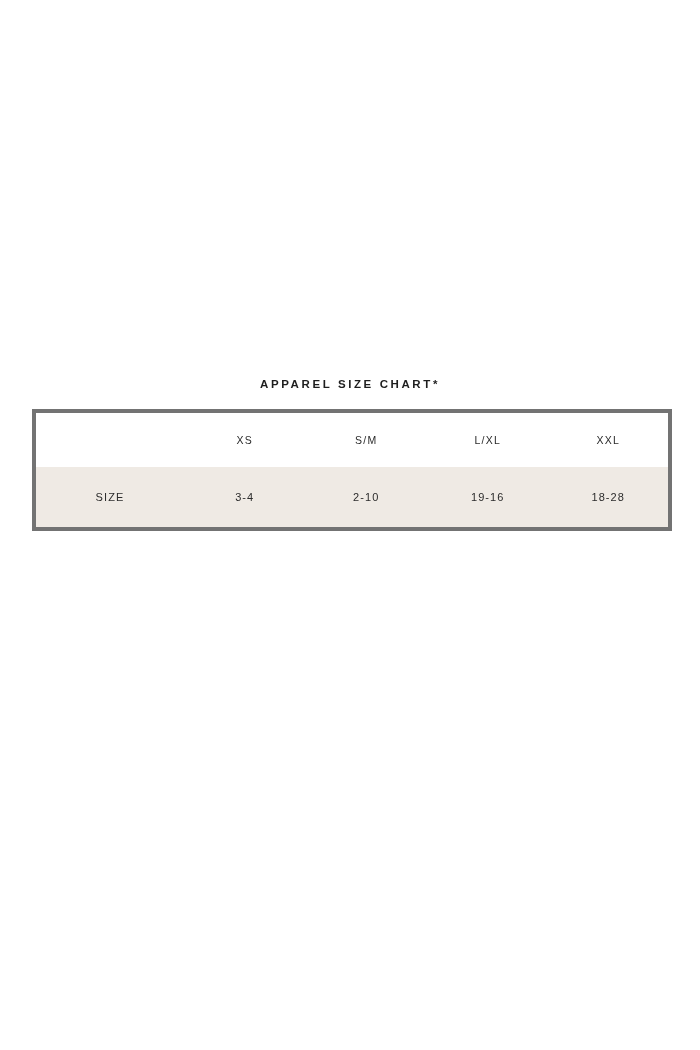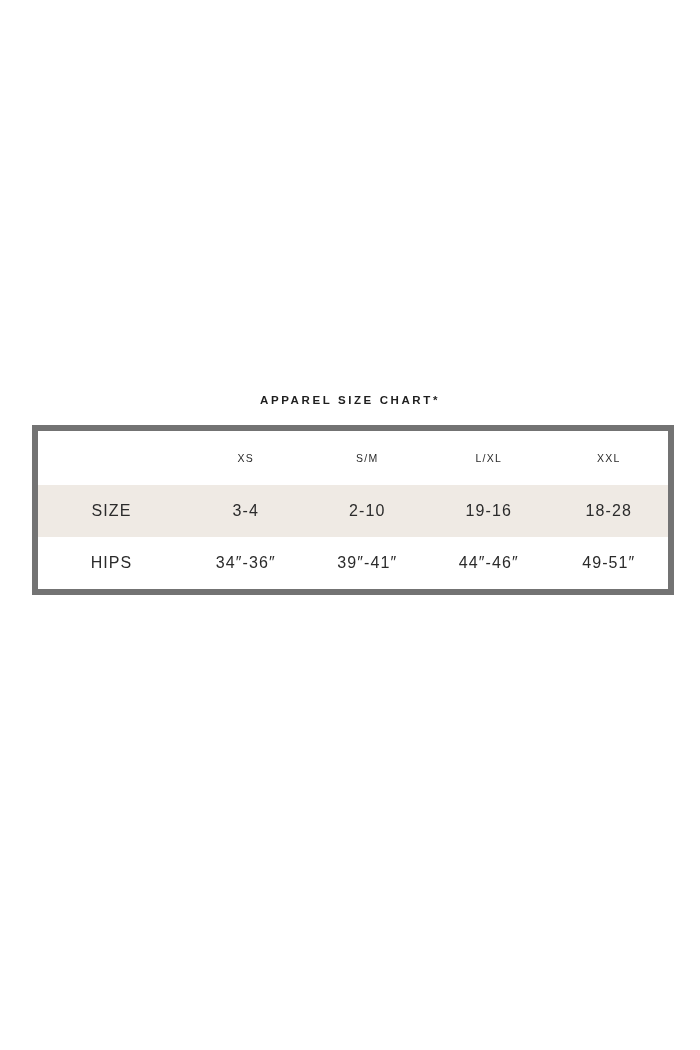--- a/index.html
+++ b/index.html
@@ -21,43 +21,42 @@
     top: 0;
     width: 700px;
     height: 1050px;
     background: #ffffff;
   }
   .chart-wrap {
     position: absolute;
     left: 32px;
     top: 378px;
     width: 636px;
-    margin-top: 16px;
   }
   .chart-title {
     text-align: center;
     font-size: 11.5px;
     font-weight: bold;
     letter-spacing: 2.6px;
     color: #1e1e1e;
     margin-bottom: 19px;
   }
   table.size-table {
     border-collapse: collapse;
     width: 636px;
     table-layout: fixed;
-    border: 6px solid #737373;
+    border: 4px solid #737373;
     padding-left: 44px;
   }
   table.size-table td {
-    height: 52px;
+    height: 60px;
     padding: 0;
     text-align: center;
     vertical-align: middle;
-    font-size: 16px;
+    font-size: 11px;
     letter-spacing: 1.1px;
     color: #2b2b2b;
     border: none;
   }
   tr.head-row td {
     height: 54px;
     font-size: 10.5px;
     letter-spacing: 1.2px;
     color: #2b2b2b;
   }
@@ -108,24 +107,17 @@
         <tr class="shaded">
           <td class="row-label">SIZE</td>
           <td class="val">3-4</td>
           <td class="val">2-10</td>
           <td class="val">19-16</td>
           <td class="val">18-28</td>
         </tr>
 
 
 
-        <tr class="plain">
-          <td class="row-label">HIPS</td>
-          <td class="val">34″-36″</td>
-          <td class="val">39″-41″</td>
-          <td class="val">44″-46″</td>
-          <td class="val">49-51″</td>
-        </tr>
       </tbody>
     </table>
 
   </div>
 </div>
 
 </body></html>

